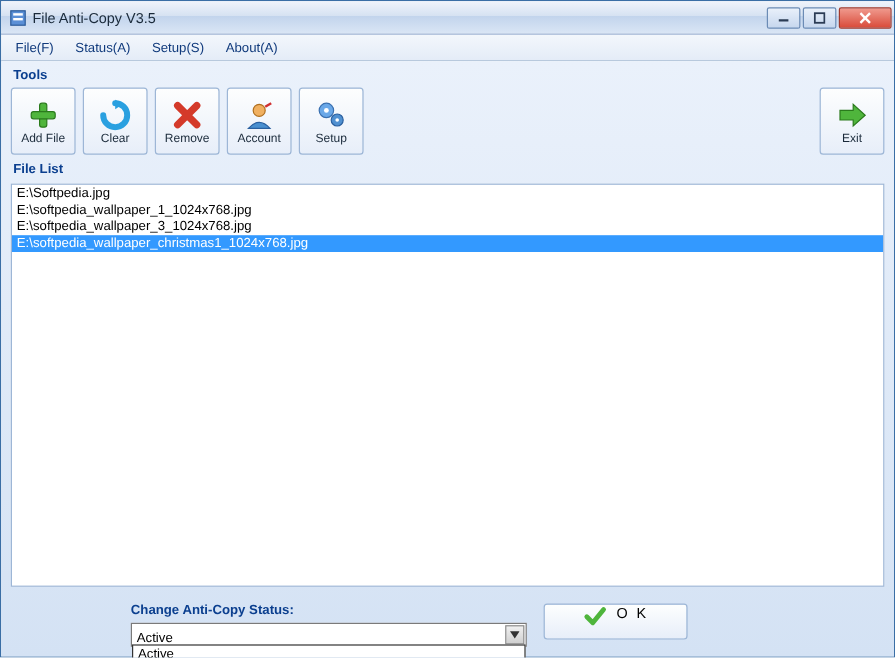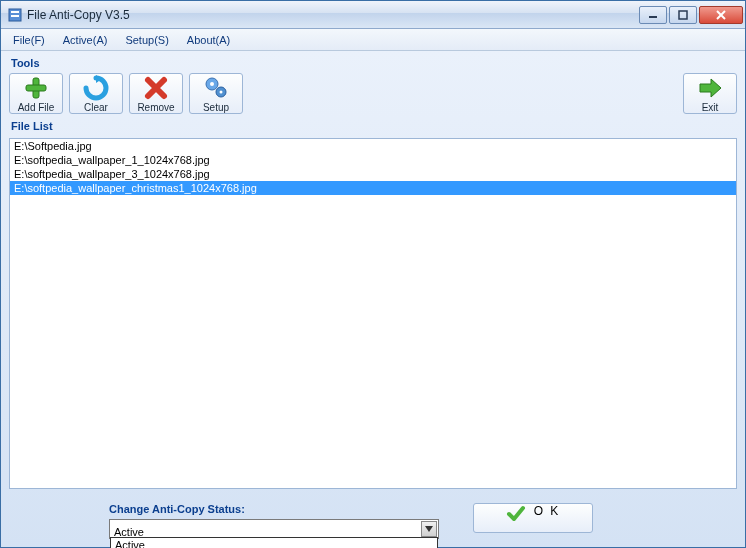--- a/index.html
+++ b/index.html
@@ -16,29 +16,29 @@
 
 .menubar { height: 22px; background: linear-gradient(to bottom,#f3f7fc,#e4ecf7); border-bottom: 1px solid #b8c9dd; display: flex; align-items: center; padding: 0 4px; gap: 2px; }
 .menuitem { padding: 2px 8px; color: #103a7c; cursor: pointer; }
 
 .content { flex: 1; background: linear-gradient(to bottom,#eaf1fb,#d4e2f4); padding: 4px 8px 8px 8px; display: flex; flex-direction: column; }
 
 .section-label { color: #0b3f8f; font-weight: bold; font-size: 11px; padding: 2px 2px 4px 2px; }
 
 .toolbar-row { display: flex; gap: 6px; align-items: stretch; margin-bottom: 4px; }
 .toolbar-spacer { flex: 1; }
-.tbtn { width: 54px; height: 41px; background: linear-gradient(to bottom,#fdfefe,#e7eef9); border: 1px solid #9db6d6; border-radius: 3px; display: flex; flex-direction: column; align-items: center; justify-content: center; gap: 0; cursor: pointer; }
+.tbtn { width: 54px; height: 56px; background: linear-gradient(to bottom,#fdfefe,#e7eef9); border: 1px solid #9db6d6; border-radius: 3px; display: flex; flex-direction: column; align-items: center; justify-content: center; gap: 0; cursor: pointer; }
 .tbtn .ticon { width: 28px; height: 28px; display: flex; align-items: center; justify-content: center; }
 .tbtn .tlabel { font-size: 10px; color: #1a2a3a; }
 
 .filelist-area { flex: 1; background: #fff; border: 1px solid #9db6d6; margin-top: 2px; margin-bottom: 8px; overflow: auto; }
 .filerow { padding: 1px 4px; font-size: 11px; color: #000; white-space: nowrap; cursor: pointer; }
 .filerow.selected { background: #3399ff; color: #fff; }
 
-.bottom-row { display: flex; align-items: flex-start; padding: 6px 8px 0 100px; gap: 34px; }
+.bottom-row { display: flex; align-items: flex-start; padding: 6px 8px 0 100px; gap: 14px; }
 .status-col { display: flex; flex-direction: column; width: 330px; position: relative; }
 .status-label { font-weight: bold; color: #0b3f8f; font-size: 11px; margin-bottom: 4px; }
 .combo { height: 20px; border: 1px solid #7a7a7a; background: #fff; display: flex; align-items: flex-end; padding: 0 4px; cursor: pointer; position: relative; }
 .combo .arrow { position: absolute; right: 1px; top: 1px; width: 16px; height: 16px; background: linear-gradient(to bottom,#f0f0f0,#d0d0d0); border: 1px solid #888; display: flex; align-items: center; justify-content: center; }
 .dropdown { position: absolute; top: 100%; left: 0; right: 0; background: #fff; border: 1px solid #333; margin-top: -1px; z-index: 10; }
 .dropdown .opt { padding: 1px 4px; font-size: 11px; cursor: pointer; }
 
 .okbtn { width: 120px; height: 30px; background: linear-gradient(to bottom,#fdfefe,#e7eef9); border: 1px solid #9db6d6; border-radius: 3px; display: flex; justify-content: center; gap: 8px; cursor: pointer; font-size: 12px; letter-spacing: 2px; }
 </style>
 </head>
@@ -70,21 +70,21 @@
           <svg width="10" height="10">
             <line x1="1" y1="1" x2="9" y2="9" stroke="#fff" stroke-width="2"></line>
             <line x1="9" y1="1" x2="1" y2="9" stroke="#fff" stroke-width="2"></line>
           </svg>
         </div>
     </div>
   </div>
 
   <div class="menubar">
     <div class="menuitem">File(F)</div>
-    <div class="menuitem">Active(A)</div>
+    <div class="menuitem">Status(A)</div>
     <div class="menuitem">Setup(S)</div>
     <div class="menuitem">About(A)</div>
   </div>
 
   <div class="content">
 
     <div class="section-label">Tools</div>
 
     <div class="toolbar-row">
       <div class="tbtn">
@@ -105,20 +105,30 @@
           </span>
         <span class="tlabel">Clear</span>
       </div>
       <div class="tbtn">
         <span class="ticon">
             <svg width="26" height="26" viewBox="0 0 26 26">
               <path d="M5 5 L21 21 M21 5 L5 21" stroke="#d43a2a" stroke-width="6" stroke-linecap="round"></path>
             </svg>
           </span>
         <span class="tlabel">Remove</span>
+      </div>
+      <div class="tbtn">
+        <span class="ticon">
+            <svg width="26" height="26" viewBox="0 0 26 26">
+              <circle cx="13" cy="9" r="5" fill="#f0b060" stroke="#b07020"></circle>
+              <path d="M4 24 Q13 14 22 24 Z" fill="#4a90d0" stroke="#2a60a0"></path>
+              <path d="M18 6 L23 3" stroke="#d03030" stroke-width="2"></path>
+            </svg>
+          </span>
+        <span class="tlabel">Account</span>
       </div>
       <div class="tbtn">
         <span class="ticon">
             <svg width="26" height="26" viewBox="0 0 26 26">
               <circle cx="9" cy="9" r="6" fill="#6aa8e8" stroke="#3a70b0"></circle>
               <circle cx="9" cy="9" r="2" fill="#fff"></circle>
               <circle cx="18" cy="17" r="5" fill="#5090d0" stroke="#2a60a0"></circle>
               <circle cx="18" cy="17" r="1.5" fill="#fff"></circle>
             </svg>
           </span>

